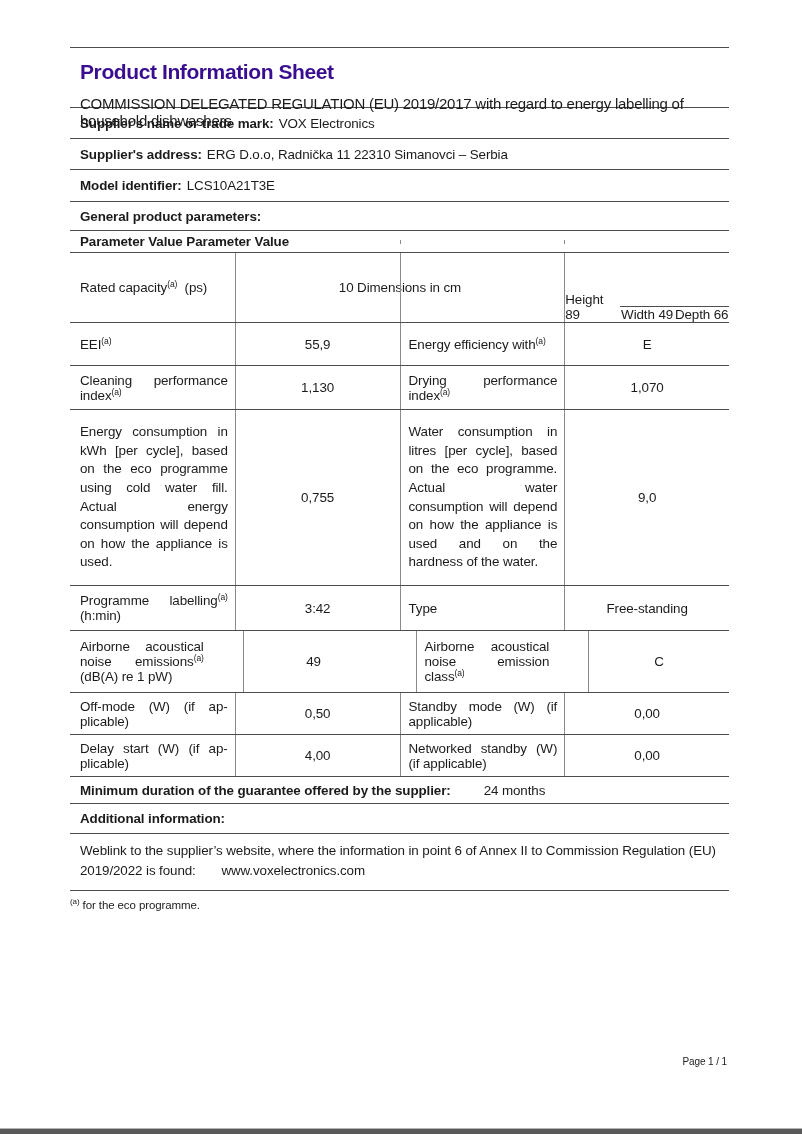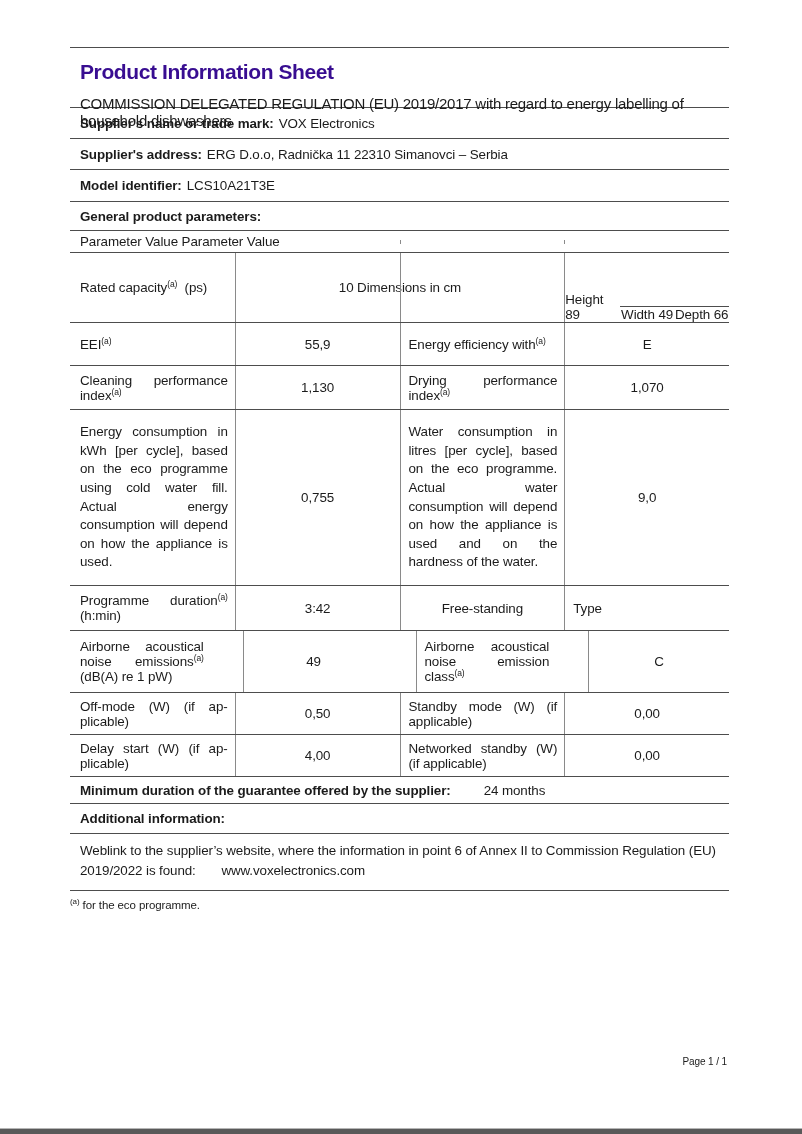--- a/index.html
+++ b/index.html
@@ -27,21 +27,21 @@
   
   .prow{display:grid;grid-template-columns:repeat(4,1fr);box-sizing:border-box;}
   .prow-rated{grid-template-columns:1fr 2fr 1fr;}
   .c{display:flex;align-items:center;box-sizing:border-box;padding:4px 7px 4px 10px;}
   .c .t{width:100%;}
   .lbl .t{text-align:justify;}
   .lbl3{padding-left:8px;}
   .val{padding:4px 4px;}
   .val .t{text-align:center;}
   .bl{border-left:1px solid #8a8a8a;}
-  .hd{height:22px;align-items:center;}
+  .hd{height:22px;align-items:center;font-weight:bold;}
   .hd .c{padding-top:2px;padding-bottom:2px;}
 
   .mh70{min-height:70px;} .mh43{min-height:43px;} .mh44{min-height:44px;}
   .mh176{min-height:176px;} .mh45{min-height:45px;} .mh62{min-height:62px;gap:32px;}
   .mh42{min-height:42px;} 
 
   .merged{position:relative;}
   .merged:after{content:"";position:absolute;left:50%;top:0;bottom:0;border-left:1px solid #8a8a8a;}
   .dimcol{display:flex;flex-direction:row;padding:0;align-items:flex-end;}
   .dimcell{flex:1;display:flex;align-items:center;justify-content:center;box-sizing:border-box;}
@@ -150,31 +150,31 @@
     <div class="c lbl lbl3 bl">
       <span class="t longtxt">Water consumption in litres [per cycle], based on the eco pro­gramme. Actual water consumption will de­pend on how the ap­pliance is used and on the hardness of the water.</span>
     </div>
     <div class="c val bl">
         <span class="t">9,0</span>
       </div>
   </div>
 
   <div class="prow mh45 hline">
     <div class="c lbl">
-      <span class="t"><span>Programme duration</span><sup class="sx">(a)</sup><span> (h:min)</span></span>
+      <span class="t"><span>Programme labelling</span><sup class="sx">(a)</sup><span> (h:min)</span></span>
     </div>
     <div class="c val bl">
         <span class="t">3:42</span>
       </div>
+    <div class="c lbl lbl3 bl">
+      <span class="t" style="text-align:left">Type</span>
+    </div>
     <div class="c val bl">
         <span class="t">Free-standing</span>
       </div>
-    <div class="c lbl lbl3 bl">
-      <span class="t" style="text-align:left">Type</span>
-    </div>
   </div>
 
   <div class="prow mh62 hline">
     <div class="c lbl">
       <span class="t"><span>Airborne acoustical noise emissions</span><sup class="sx">(a)</sup><span> (dB(A) re 1 pW)</span></span>
     </div>
     <div class="c val bl">
         <span class="t">49</span>
       </div>
     <div class="c lbl lbl3 bl">

